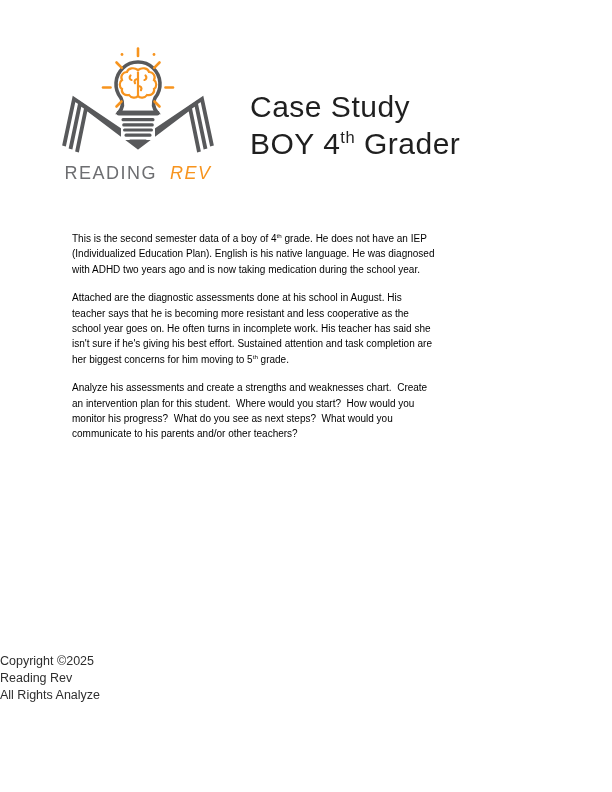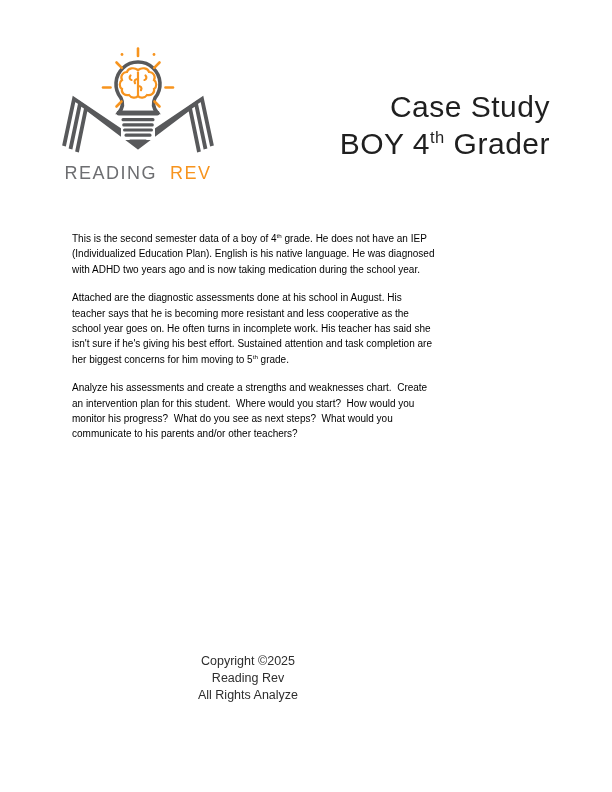--- a/index.html
+++ b/index.html
@@ -16,27 +16,28 @@
   .logo svg{display:block;width:160px;height:112px;}
   .logo-text{
     margin-top:9px;
     font-size:18px;
     letter-spacing:1.5px;
     white-space:nowrap;
     color:#6d6e71;
   }
   .logo-text .accent{
     color:#f7941e;
+    font-style:italic;
     margin-left:13px;
   }
   
   .title{
     position:absolute;left:250px;top:88px;width:300px;
     margin:0;
-    text-align:right;
+    text-align:left;
     font-size:30px;
     font-weight:normal;
     line-height:37px;
     letter-spacing:0.5px;
     color:#1f1f1f;
     white-space:pre-wrap;
   }
   .title sup{font-size:55%;line-height:0;}
   
   .body-text{
@@ -46,21 +47,21 @@
     line-height:15.4px;
   }
   .body-text p{
     margin:0 0 13px 0;
     white-space:pre-wrap;
   }
   .body-text sup{font-size:62%;line-height:0;}
   
   .footer{
     position:absolute;left:0;top:653px;width:496px;
-    text-align:center;
+    text-align:left;
     color:#2e2e2e;
     font-size:12.5px;
     line-height:17px;
   }
 </style>
 </head>
 <body>
 
 <div class="page">
 

